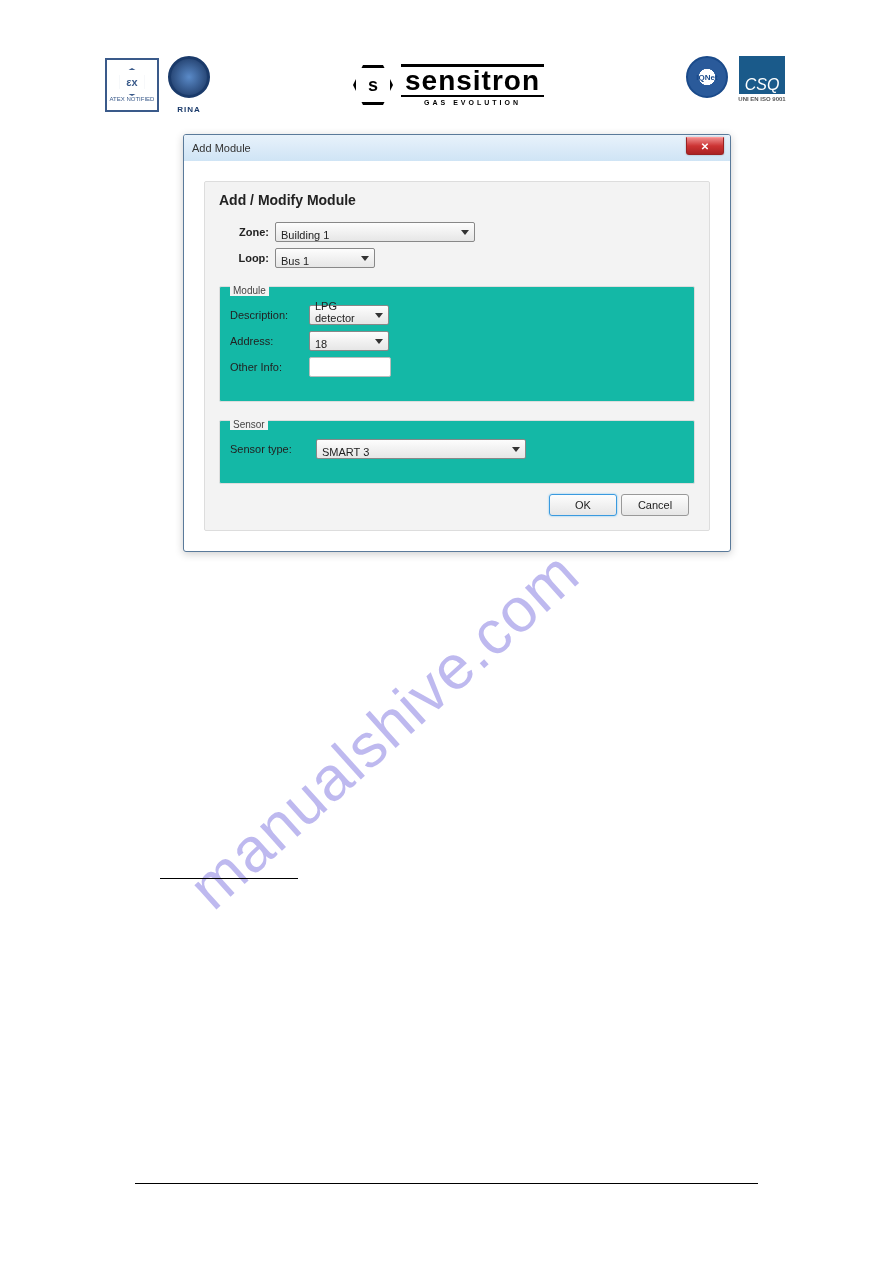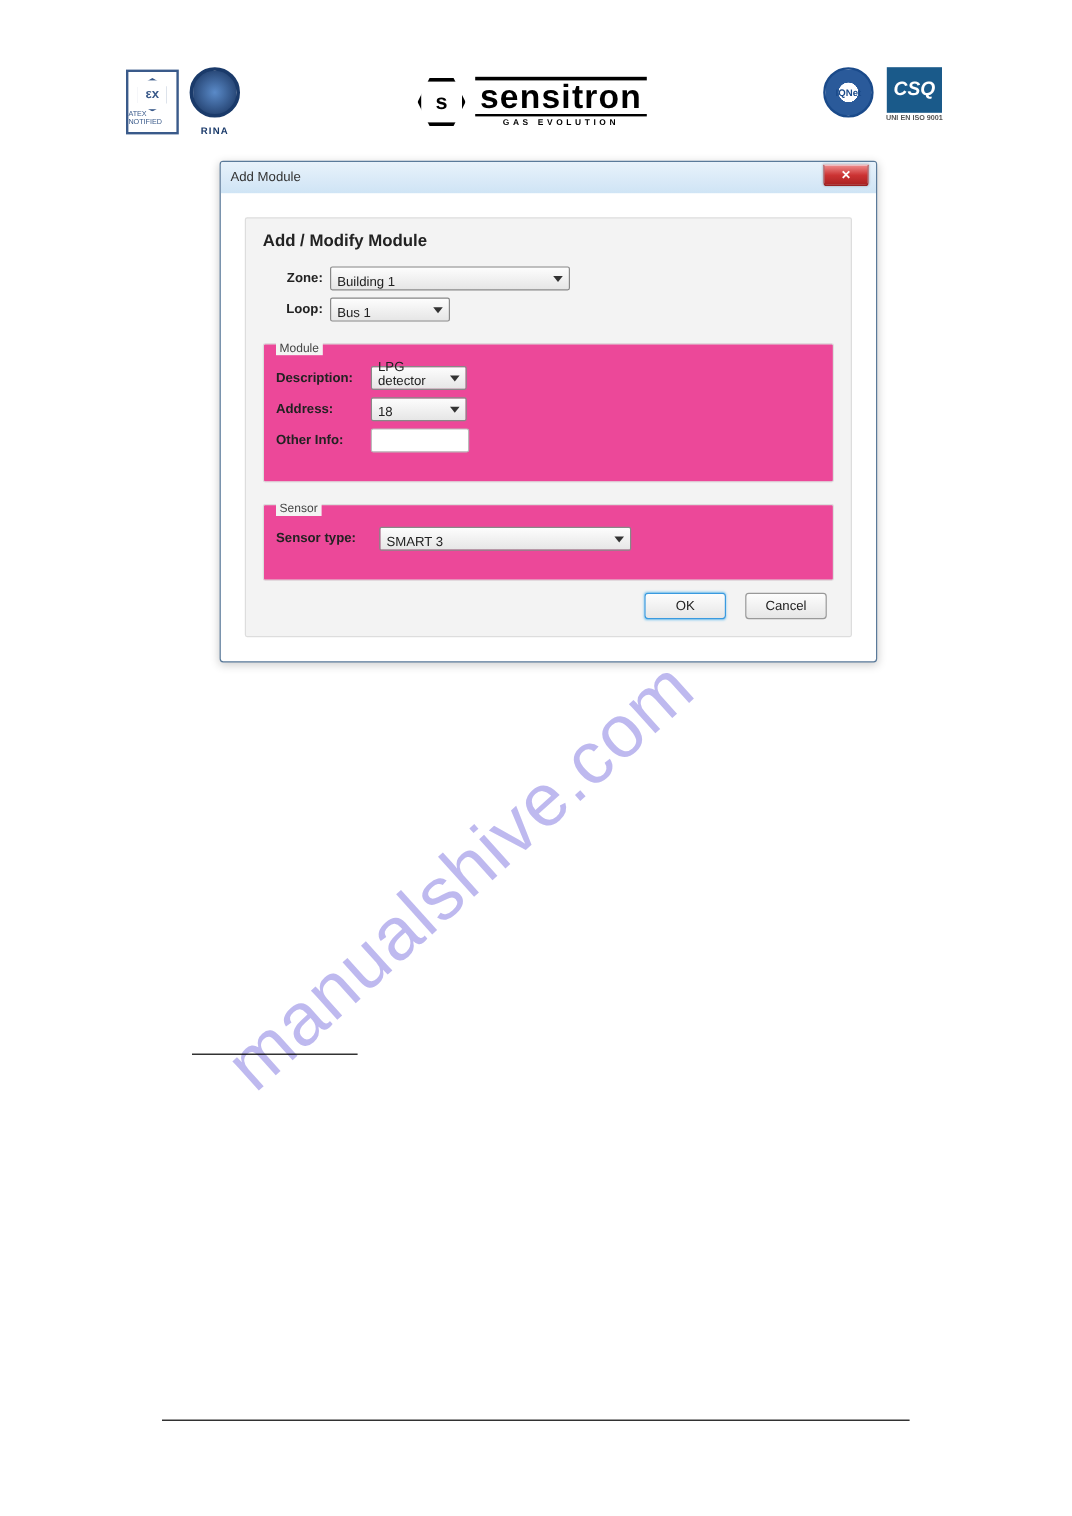--- a/index.html
+++ b/index.html
@@ -15,21 +15,21 @@
       top: 55px;
       left: 105px;
       right: 105px;
       height: 60px;
       display: flex;
       align-items: center;
       justify-content: space-between;
     }
     .left-logos { display: flex; gap: 6px; align-items: center; }
     .logo-ex {
-      width: 44px; height: 54px;
+      width: 54px; height: 54px;
       border: 2px solid #3a5a8a;
       display: flex; flex-direction: column;
       align-items: center; justify-content: center;
       font-size: 6px; color: #3a5a8a;
     }
     .logo-ex .hex {
       width: 28px; height: 28px;
       border: 2px solid #3a5a8a;
       transform: rotate(0deg);
       clip-path: polygon(50% 0, 93% 25%, 93% 75%, 50% 100%, 7% 75%, 7% 25%);
@@ -87,22 +87,22 @@
       display: flex; align-items: center; justify-content: center;
       font-size: 8px; font-weight: bold; color: #1a4a8a;
     }
     .logo-csq {
       width: 52px; height: 58px;
       display: flex; flex-direction: column; align-items: center;
     }
     .logo-csq .box {
       width: 46px; height: 38px;
       background: #1a5a8a;
-      color: #fff; font-size: 16px; font-weight: bold;
-      display: flex; align-items: center; justify-content: center;
+      color: #fff; font-size: 16px; font-weight: normal;
+      display: flex; align-items: flex-end; justify-content: center;
       font-style: italic;
     }
     .logo-csq .txt2 {
       font-size: 6px; color: #555; margin-top: 2px;
       font-weight:bold;
     }
     
     .watermark {
       position: absolute;
       top: 380px; left: 175px;
@@ -179,40 +179,40 @@
     .combo-wide { width: 200px; }
     .combo-med { width: 100px; }
     .combo-sm { width: 80px; }
     .combo-xl { width: 210px; }
     .fieldset {
       border: 1px solid #ddd;
       border-radius: 2px;
       margin-top: 18px;
       padding: 8px 10px 18px 10px;
       position: relative;
-      background: #ec4899;
+      background: #14b8a6;
     }
     .fieldset .legend {
       font-size: 10px; color: #444;
       position: relative; top: -15px;
       background: #f3f3f3; padding: 0 3px;
       display: inline-block;
     }
     .fieldset .content { margin-top: -8px; }
     .lbl2 {
       width: 75px; text-align: left; font-size: 11px;
-      font-weight: bold; color: #222; margin-right: 4px;
+      font-weight: normal; color: #222; margin-right: 4px;
     }
     .textinput {
       width: 82px; height: 20px;
       border: 1px solid #bbb; border-radius: 2px;
       background: #fff;
     }
     .buttons {
-      display: flex; justify-content: flex-end; gap: 16px;
+      display: flex; justify-content: flex-end; gap: 4px;
       padding: 10px 6px 2px 0;
     }
     .btn {
       min-width: 68px; height: 22px;
       font-size: 11px; color: #222;
       background: linear-gradient(to bottom, #fdfdfd 0%, #e6e6e6 100%);
       border: 1px solid #999; border-radius: 3px;
       display: inline-flex; align-items: center; justify-content: center;
     }
     .btn.primary {

